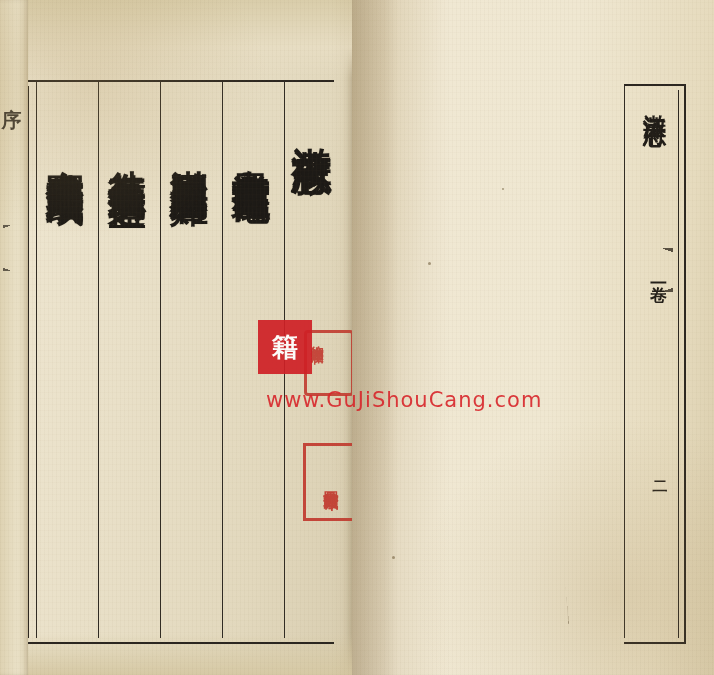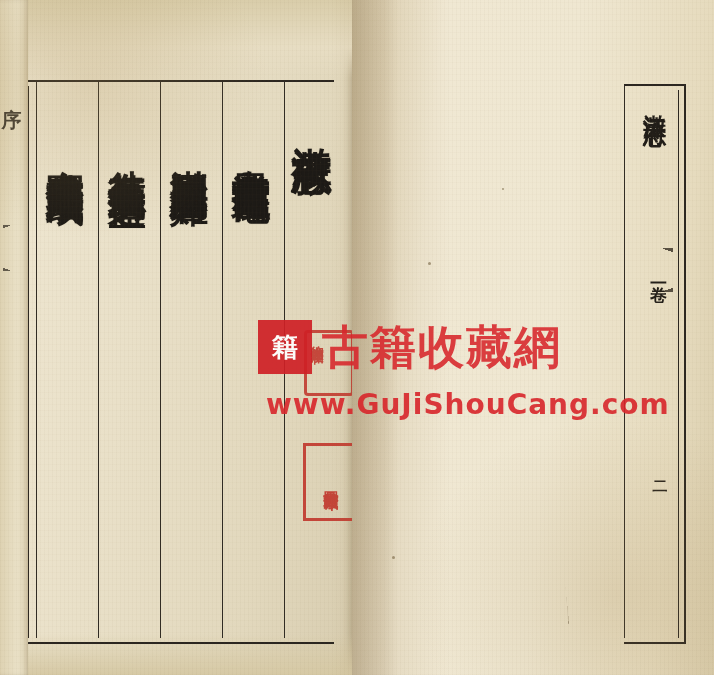--- a/index.html
+++ b/index.html
@@ -249,18 +249,17 @@
   </div>
 
   <div class="stainC"></div>
   <div class="stainA"></div>
   <div class="stainB"></div>
   <div class="grain"></div>
 
   <div class="wm-wrap">
     <div style="display:flex;align-items:center;">
       <div class="wm-badge">籍</div>
-      <div class="wm-main">古籍收藏網</div>
-    </div>
-    <div style="margin-top:14px;margin-left:8px;font-family:'DejaVu Sans',sans-serif;font-size:28px;font-weight:700;color:#d8262b;opacity:.9;letter-spacing:1px;">www.GuJiShouCang.com</div>
+    </div>
+    <div style="margin-top:14px;margin-left:8px;font-family:'DejaVu Sans',sans-serif;font-size:21px;font-weight:400;color:#d8262b;opacity:.9;letter-spacing:1px;">www.GuJiShouCang.com</div>
   </div>
 
 </div>
 
 </body></html>

